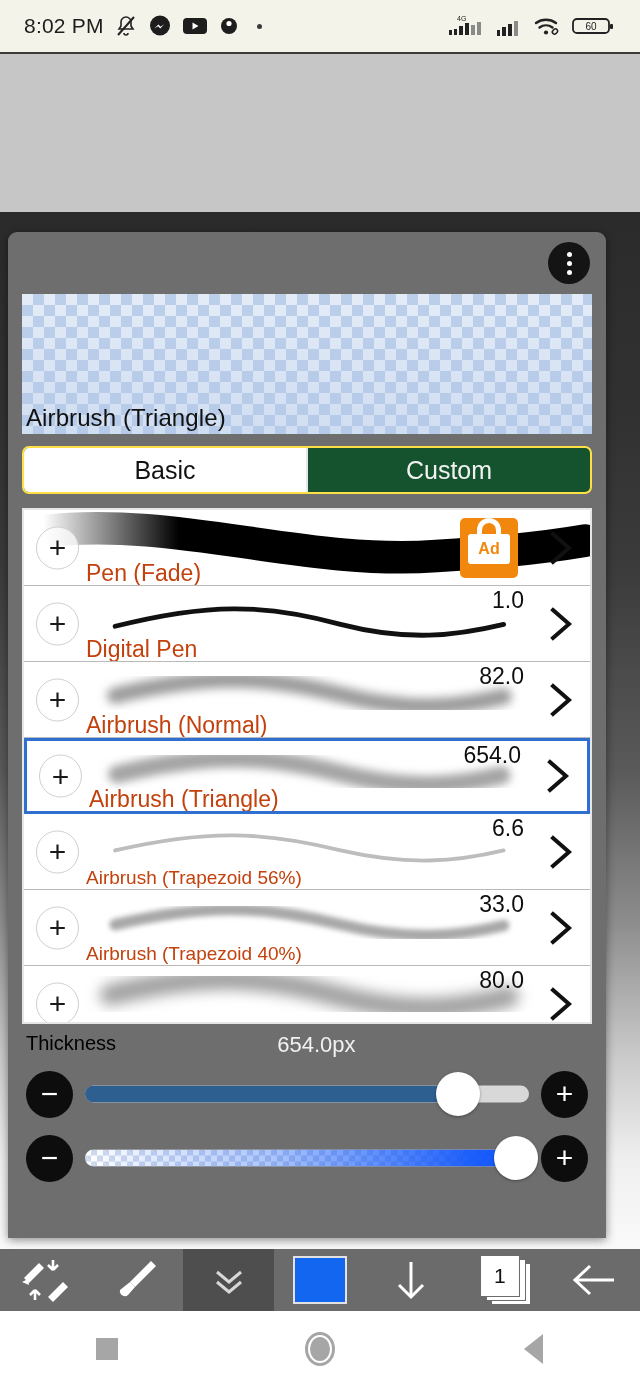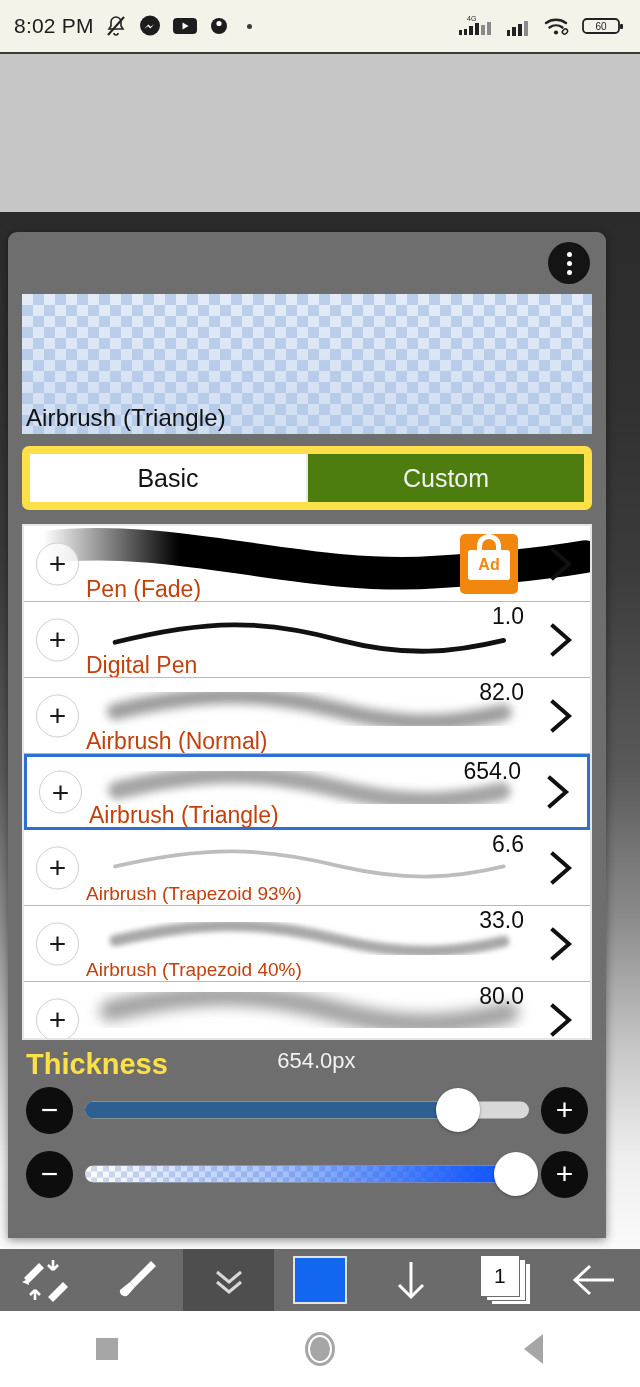--- a/index.html
+++ b/index.html
@@ -10,21 +10,21 @@
     background: #ffffff;
   }
 
   #screen { position: relative; width: 640px; height: 1387px; overflow: hidden; }
 
   
   .statusbar {
     position: absolute; top: 0; left: 0; width: 640px; height: 52px;
     background: #f3f3e9;
     display: flex; align-items: center; justify-content: space-between;
-    padding: 0 14px;
+    padding: 0 24px;
   }
   .sb-left { display: flex; align-items: center; gap: 10px; }
   .sb-time { font-size: 21px; color: #1d1d1d; font-weight: 400; letter-spacing: .2px; }
   .sb-right { display: flex; align-items: center; gap: 9px; }
   .sb-ico { display: block; }
   .sb-dot { width: 5px; height: 5px; border-radius: 50%; background: #3a3a3a; margin-left: 7px; }
 
   
   .app-area {
     position: absolute; top: 52px; left: 0; width: 640px; height: 1259px;
@@ -81,23 +81,23 @@
     background: linear-gradient(180deg, rgba(170,195,230,.33), rgba(170,195,230,.55));
     pointer-events:none;
   }
   .preview-label {
     position: absolute; left: 4px; bottom: 2px; z-index: 3;
     font-size: 24px; color: #111; letter-spacing: .1px;
   }
 
   
   .tabs {
-    margin: 12px 14px 0; height: 64px;
-    border: 8px solid #fde047; border-radius: 7px;
-    display: flex; overflow: hidden; background: #4d7c0f;
+    margin: 12px 14px 0; height: 48px;
+    border: 2px solid #fde047; border-radius: 7px;
+    display: flex; overflow: hidden; background: #14532d;
   }
   .tab {
     flex: 1; display: flex; align-items: center; justify-content: center;
     font-size: 25px; color: #f2f2f2; cursor: pointer;
     border-left: 2px solid #e8e8e8;
   }
   .tab:first-child { border-left: none; }
   .tab.active { background: #ffffff; color: #121212; }
 
   
@@ -152,21 +152,21 @@
   .adlock .body {
     position: absolute; bottom: 0; left: 0; width: 42px; height: 30px;
     background: #ffffff; border-radius: 3px;
     display: flex; align-items: center; justify-content: center;
     font-size: 16px; font-weight: bold; color: #f2870d;
   }
 
   
   .slider-sec { margin: 8px 18px 0; }
   .slider-top { position: relative; height: 34px; }
-  .slider-label { font-size: 29px; color: #fde047; font-weight: bold; }
+  .slider-label { font-size: 20px; color: #000000; }
   .slider-value {
     position: absolute; left: 50%; top: 0; transform: translateX(-38%);
     font-size: 22px; color: #f2f2f2;
   }
   .slider-row { display: flex; align-items: center; gap: 12px; height: 56px; }
   .rbtn {
     width: 47px; height: 47px; border-radius: 50%; background: #0d0d0d;
     display: flex; align-items: center; justify-content: center;
     color: #fff; font-size: 30px; line-height: 1; flex: none; cursor: pointer;
   }
@@ -386,21 +386,21 @@
         <svg class="chev" width="30" height="36" viewBox="0 0 30 36">
           <path d="M7 4 L23 18 L7 32" stroke="#111" stroke-width="4" fill="none" stroke-linecap="square"></path>
         </svg>
       </div>
 
       <div class="brow">
         <svg class="stroke-canvas" viewBox="0 0 590 76" preserveAspectRatio="none">
           <path d="M95,38 C190,16 250,18 330,38 C400,54 450,50 500,38" stroke="#bdbdbd" stroke-width="4" fill="none" stroke-linecap="round"></path>
         </svg>
         <div class="plus">+</div>
-        <span class="brow-name small">Airbrush (Trapezoid 93%)</span>
+        <span class="brow-name small">Airbrush (Trapezoid 56%)</span>
         <span class="brow-val">6.6</span>
         <svg class="chev" width="30" height="36" viewBox="0 0 30 36">
           <path d="M7 4 L23 18 L7 32" stroke="#111" stroke-width="4" fill="none" stroke-linecap="square"></path>
         </svg>
       </div>
 
       <div class="brow">
         <svg class="stroke-canvas" viewBox="0 0 590 76" preserveAspectRatio="none">
           <defs>
               <filter id="bl5">

